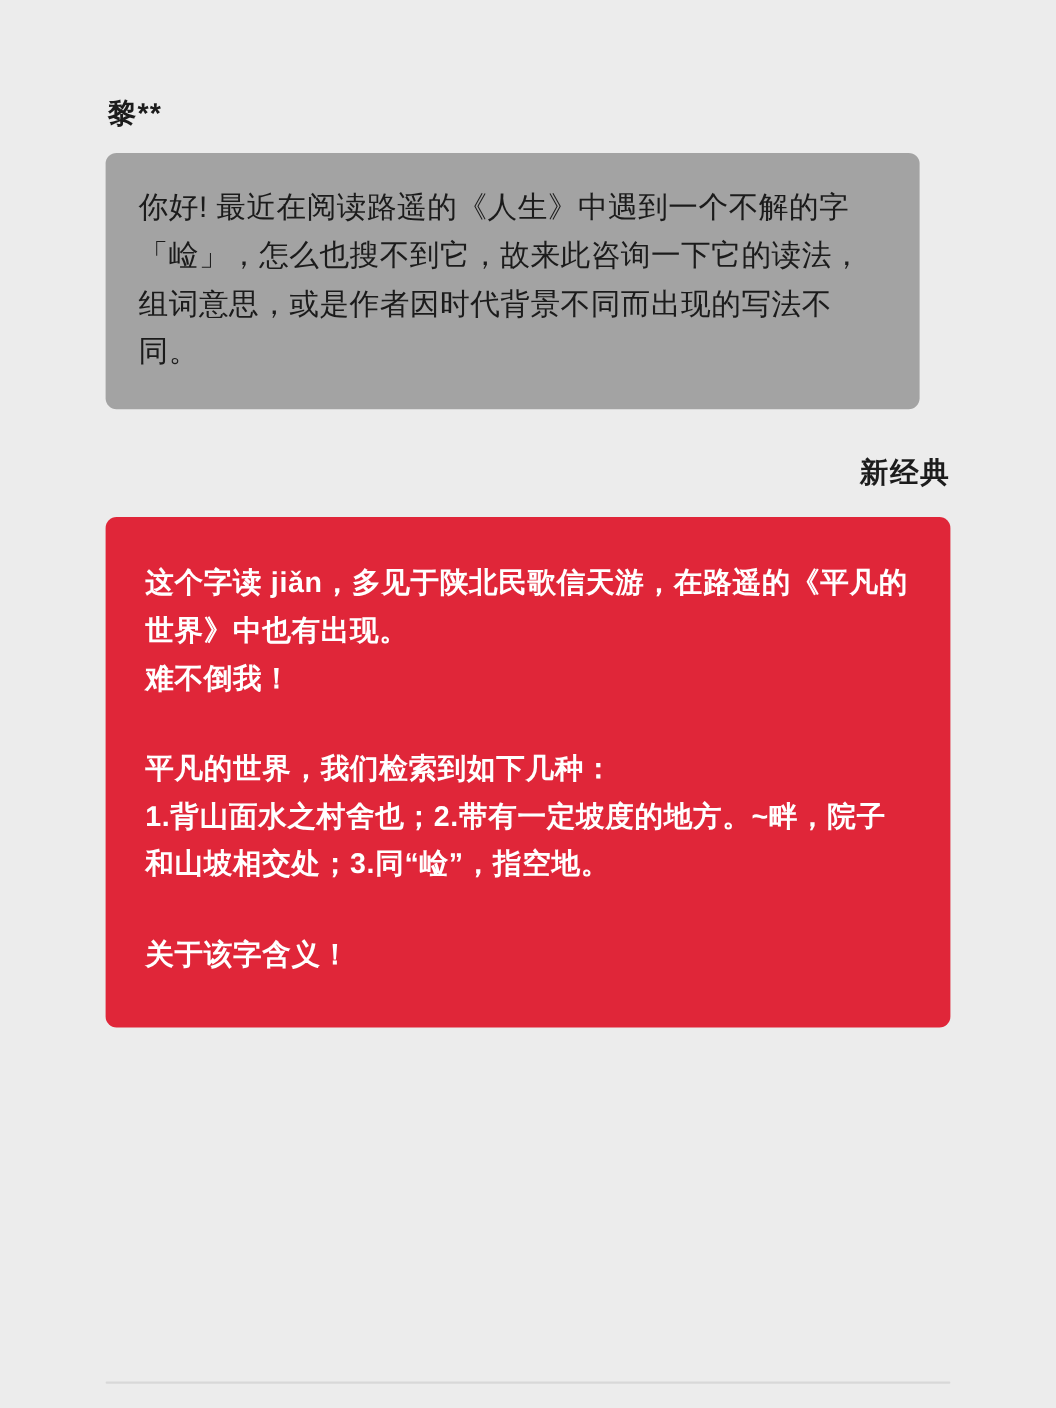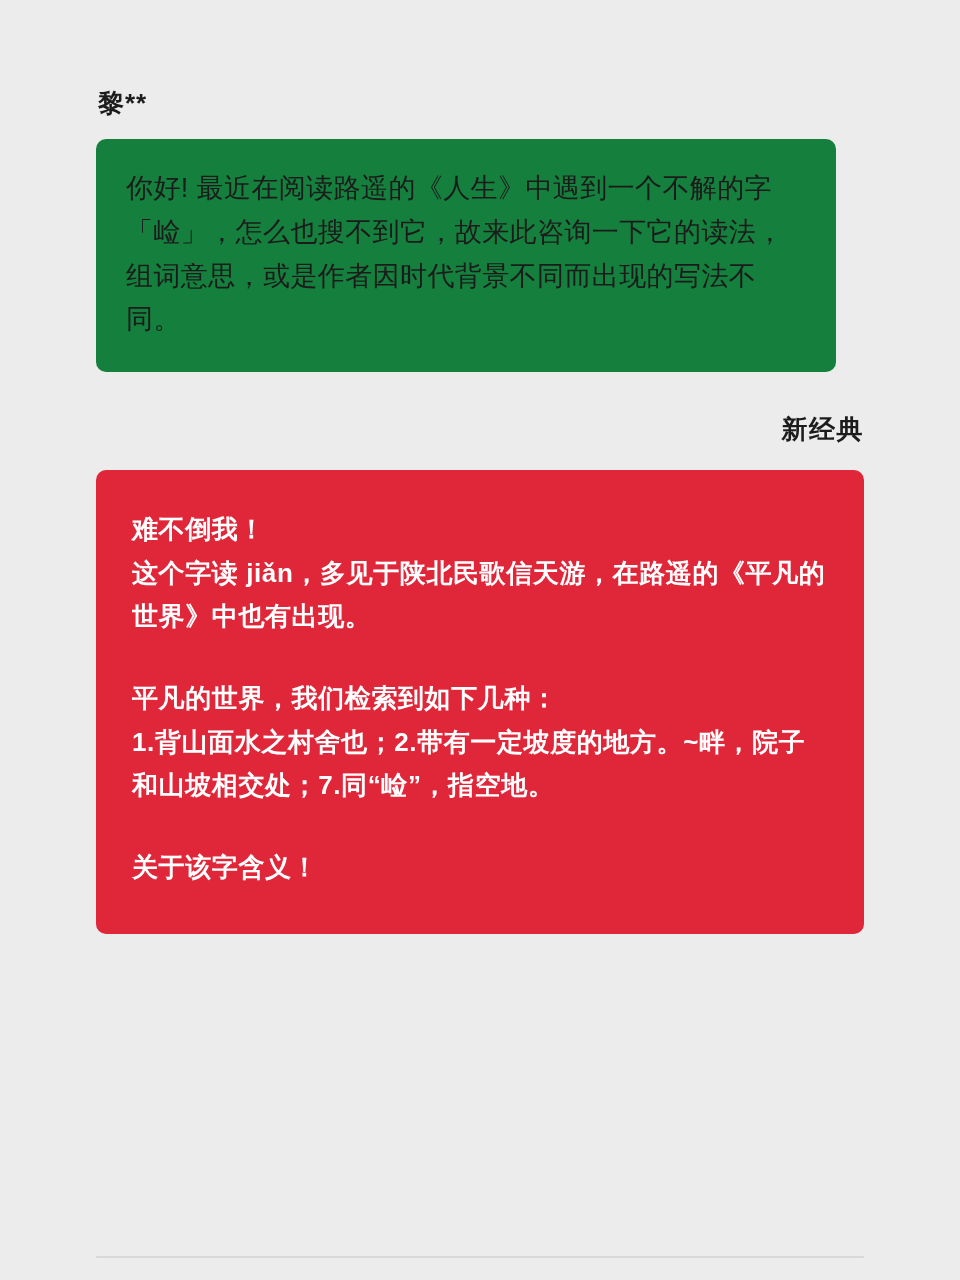--- a/index.html
+++ b/index.html
@@ -29,21 +29,21 @@
   }
   .user-name {
     font-size: 26px;
     font-weight: bold;
     color: #1c1c1c;
     letter-spacing: 1px;
     margin: 0 0 20px 2px;
     line-height: 1.2;
   }
   .user-bubble {
-    background: #15803d;
+    background: #a3a3a3;
     border-radius: 10px;
     padding: 28px 30px 30px 30px;
     box-sizing: border-box;
     width: 740px;
   }
   .user-text {
     font-size: 27px;
     line-height: 1.62;
     color: #1b1b1b;
     letter-spacing: 0.4px;
@@ -104,24 +104,24 @@
   <div class="user-block">
     <div class="user-name">黎**</div>
     <div class="user-bubble">
       <p class="user-text">你好! 最近在阅读路遥的《人生》中遇到一个不解的字「崄」，怎么也搜不到它，故来此咨询一下它的读法，组词意思，或是作者因时代背景不同而出现的写法不同。</p>
     </div>
   </div>
 
   <div class="brand-name">新经典</div>
 
   <div class="reply-bubble">
+    <p class="reply-para">这个字读 jiǎn，多见于陕北民歌信天游，在路遥的《平凡的世界》中也有出现。</p>
     <p class="reply-para">难不倒我！</p>
-    <p class="reply-para">这个字读 jiǎn，多见于陕北民歌信天游，在路遥的《平凡的世界》中也有出现。</p>
     <div class="reply-gap"></div>
     <p class="reply-para">平凡的世界，我们检索到如下几种：</p>
-    <p class="reply-para">1.背山面水之村舍也；2.带有一定坡度的地方。~畔，院子和山坡相交处；7.同“崄”，指空地。</p>
+    <p class="reply-para">1.背山面水之村舍也；2.带有一定坡度的地方。~畔，院子和山坡相交处；3.同“崄”，指空地。</p>
     <div class="reply-gap"></div>
     <p class="reply-para">关于该字含义！</p>
   </div>
 
   <div class="bottom-rule"></div>
 
 </div>
 
 </body></html>

